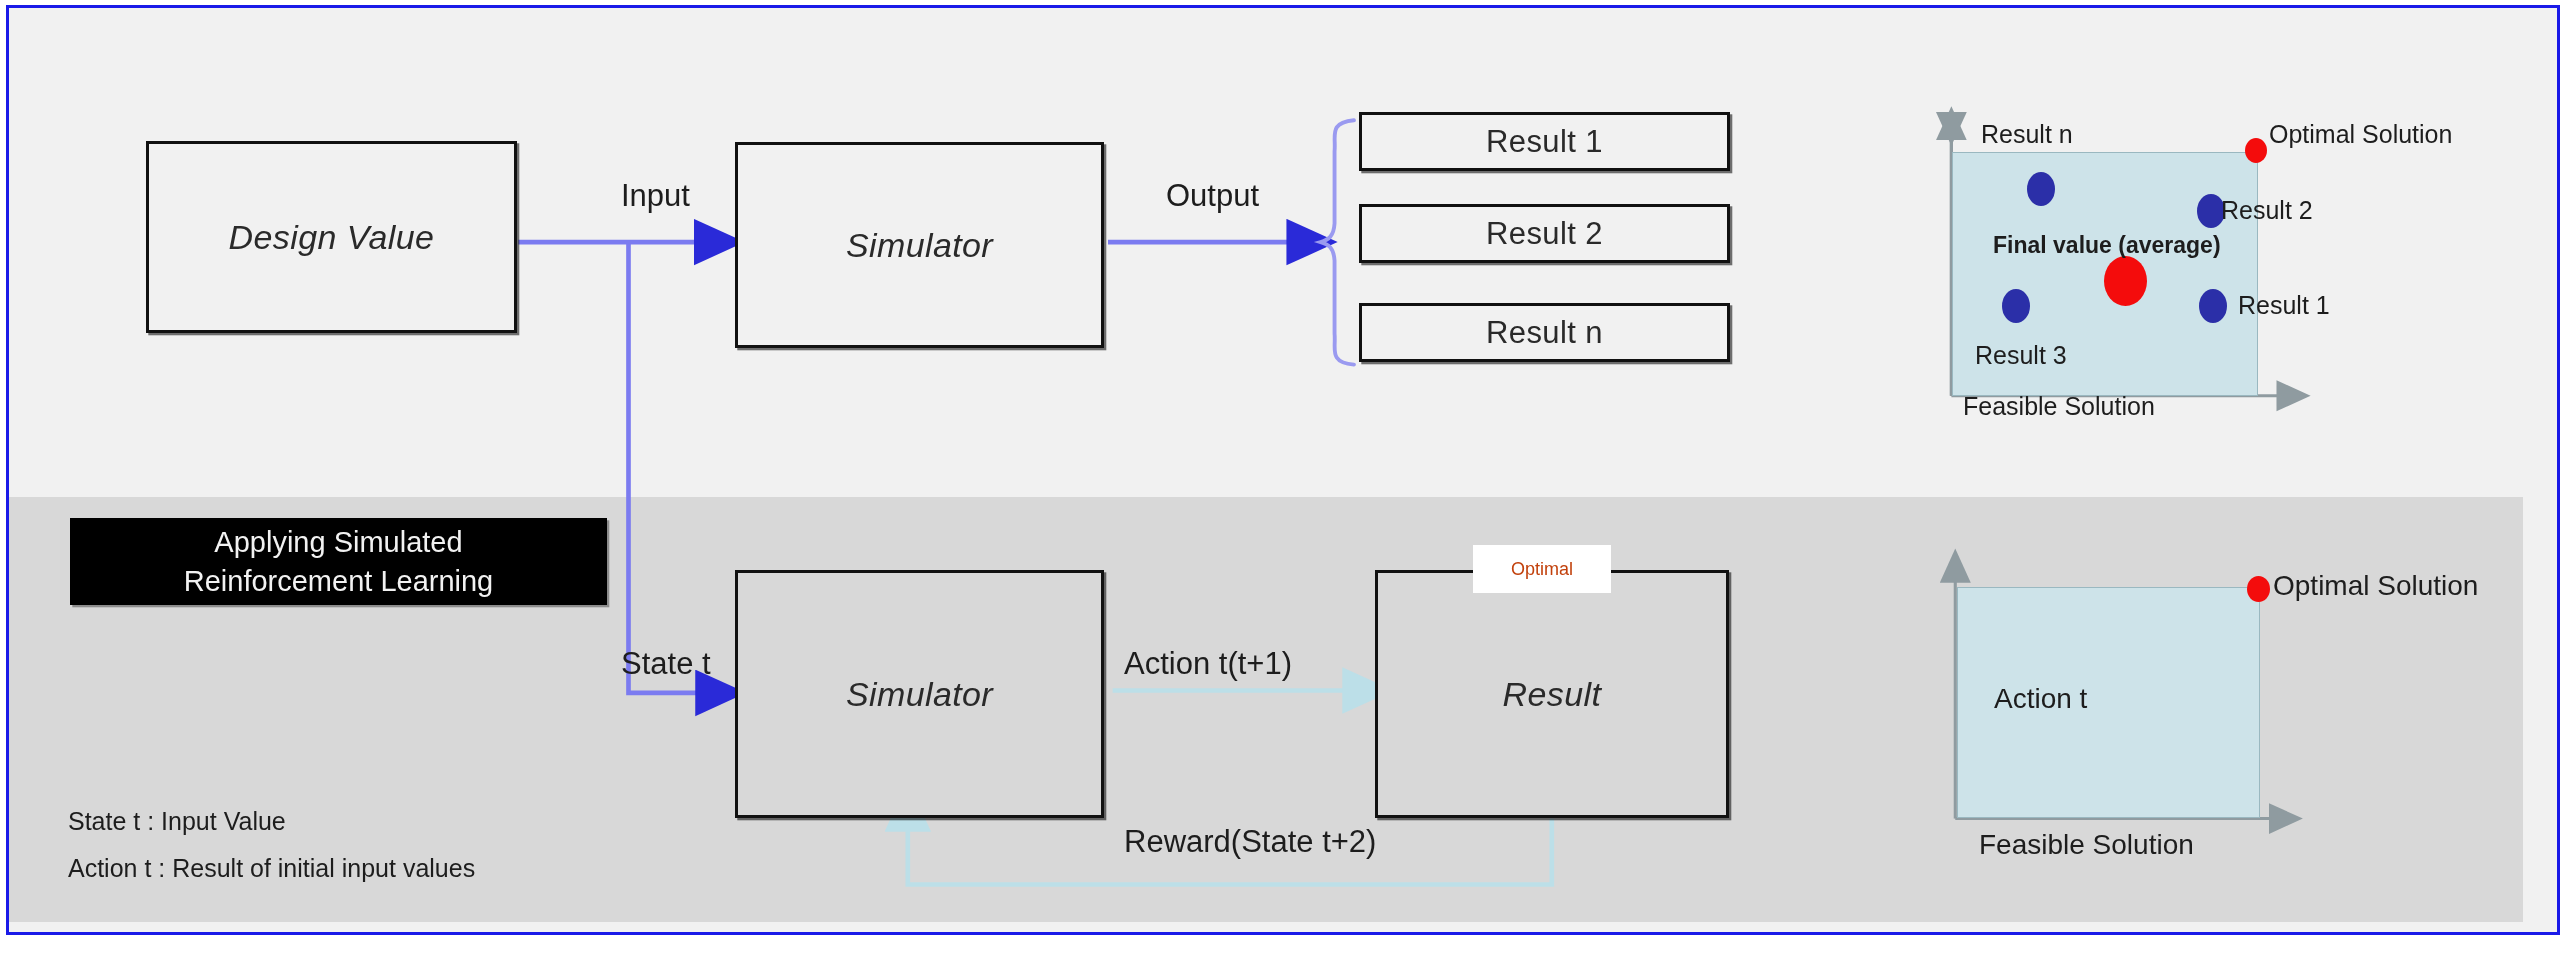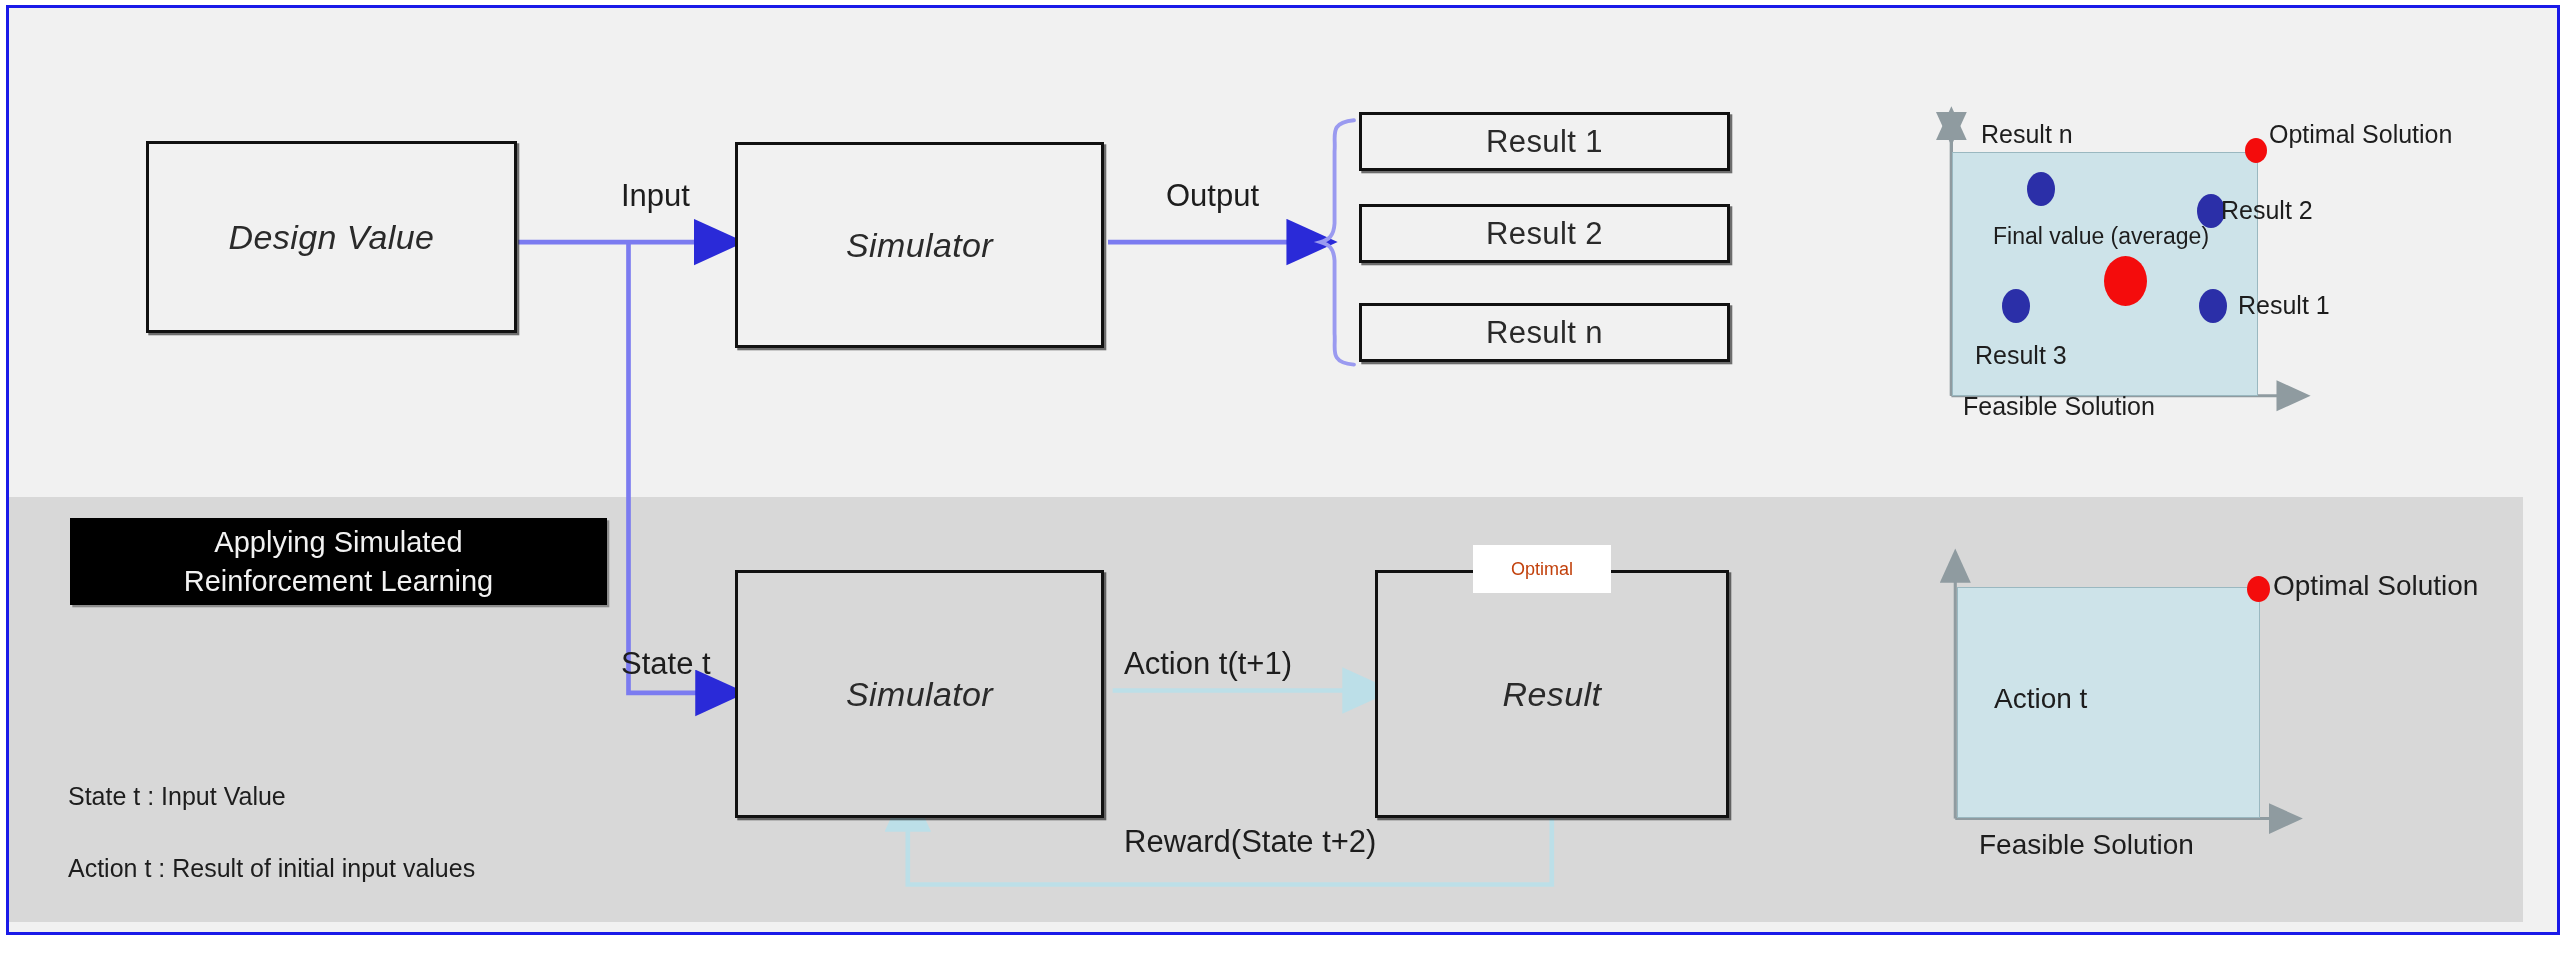--- a/index.html
+++ b/index.html
@@ -142,21 +142,21 @@
   <div class="dot blue" style="left:2027px;top:172px;width:28px;height:34px;"></div>
   <div class="dot blue" style="left:2197px;top:194px;width:28px;height:34px;"></div>
   <div class="dot blue" style="left:2199px;top:289px;width:28px;height:34px;"></div>
   <div class="dot blue" style="left:2002px;top:289px;width:28px;height:34px;"></div>
   <div class="dot red" style="left:2104px;top:256px;width:43px;height:50px;"></div>
   <div class="dot red" style="left:2245px;top:138px;width:22px;height:25px;"></div>
 
   <div class="lbl t30" style="left:1981px;top:120px;">Result n</div>
   <div class="lbl t30" style="left:2269px;top:120px;">Optimal Solution</div>
   <div class="lbl t30" style="left:2221px;top:196px;">Result 2</div>
-  <div class="lbl t28" style="left:1993px;top:223px;">Final value (average)</div>
+  <div class="lbl t28" style="left:1993px;top:232px;font-weight:bold;">Final value (average)</div>
   <div class="lbl t30" style="left:2238px;top:291px;">Result 1</div>
   <div class="lbl t30" style="left:1975px;top:341px;">Result 3</div>
   <div class="lbl t30" style="left:1963px;top:392px;">Feasible Solution</div>
 
   <div class="blackbox" style="left:70px;top:518px;width:535px;height:85px;">
     <span>Applying Simulated</span>
     <span>Reinforcement Learning</span>
   </div>
 
   <div class="lbl t38" style="left:621px;top:646px;">State t</div>
@@ -178,17 +178,17 @@
   <div class="lbl t38" style="left:1124px;top:824px;">Reward(State t+2)</div>
 
   <div class="plotfill" style="left:1957px;top:587px;width:303px;height:231px;"></div>
 
   <div class="dot red" style="left:2247px;top:576px;width:23px;height:26px;"></div>
 
   <div class="lbl t34" style="left:2273px;top:570px;">Optimal Solution</div>
   <div class="lbl t34" style="left:1994px;top:683px;">Action t</div>
   <div class="lbl t34" style="left:1979px;top:829px;">Feasible Solution</div>
 
-  <div class="lbl t30" style="left:68px;top:782px;">State t : Input Value</div>
+  <div class="lbl t30" style="left:68px;top:807px;">State t : Input Value</div>
   <div class="lbl t30" style="left:68px;top:854px;text-align:right;">Action t : Result of initial input values</div>
 
 </div>
 
 
 </body></html>

